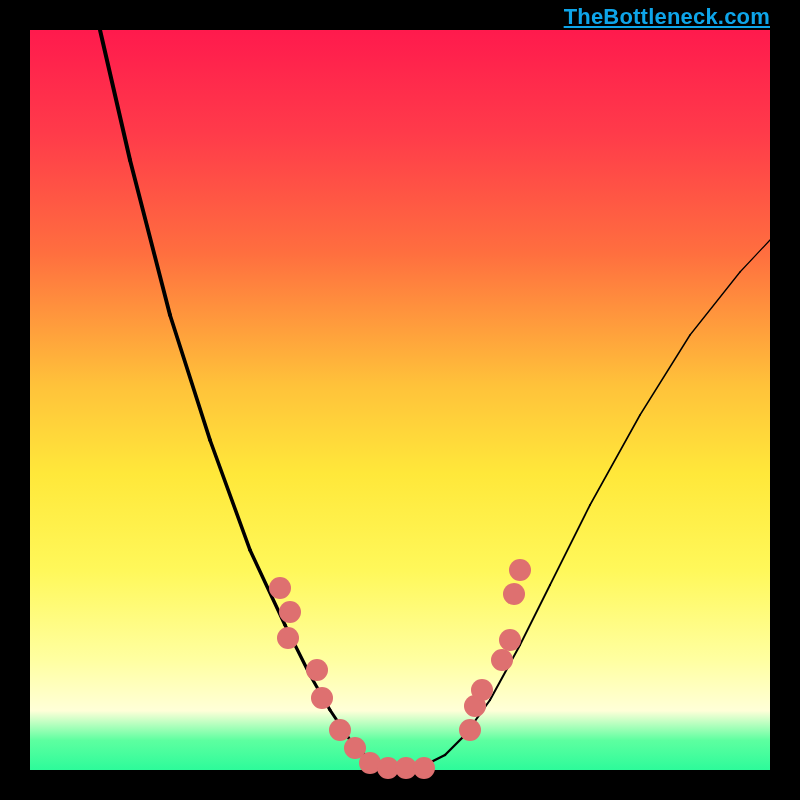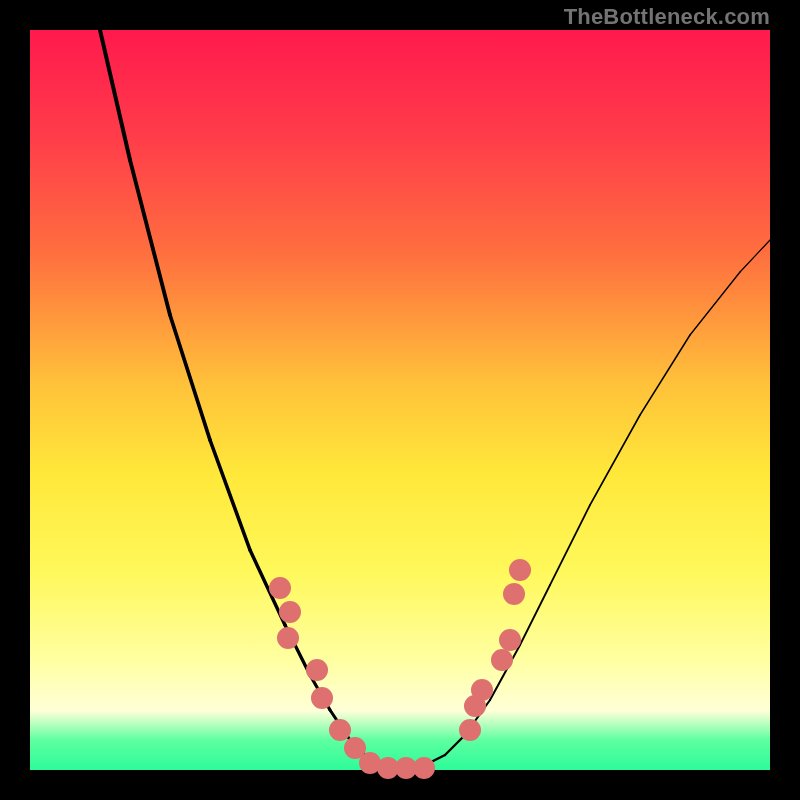--- a/index.html
+++ b/index.html
@@ -31,23 +31,24 @@
       #2dfb9a 100%
     );
     overflow: visible;
   }
   .attribution {
     position: absolute;
     top: 4px;
     right: 30px;
     font-size: 22px;
     font-weight: 600;
-    color: #737373;
+    color: #0ea5e9;
     letter-spacing: 0.2px;
     user-select: none;
+    text-decoration: underline;
   }
   svg.plot {
     position: absolute;
     left: 0;
     top: 0;
     width: 740px;
     height: 740px;
     overflow: visible;
   }
   .curve {

